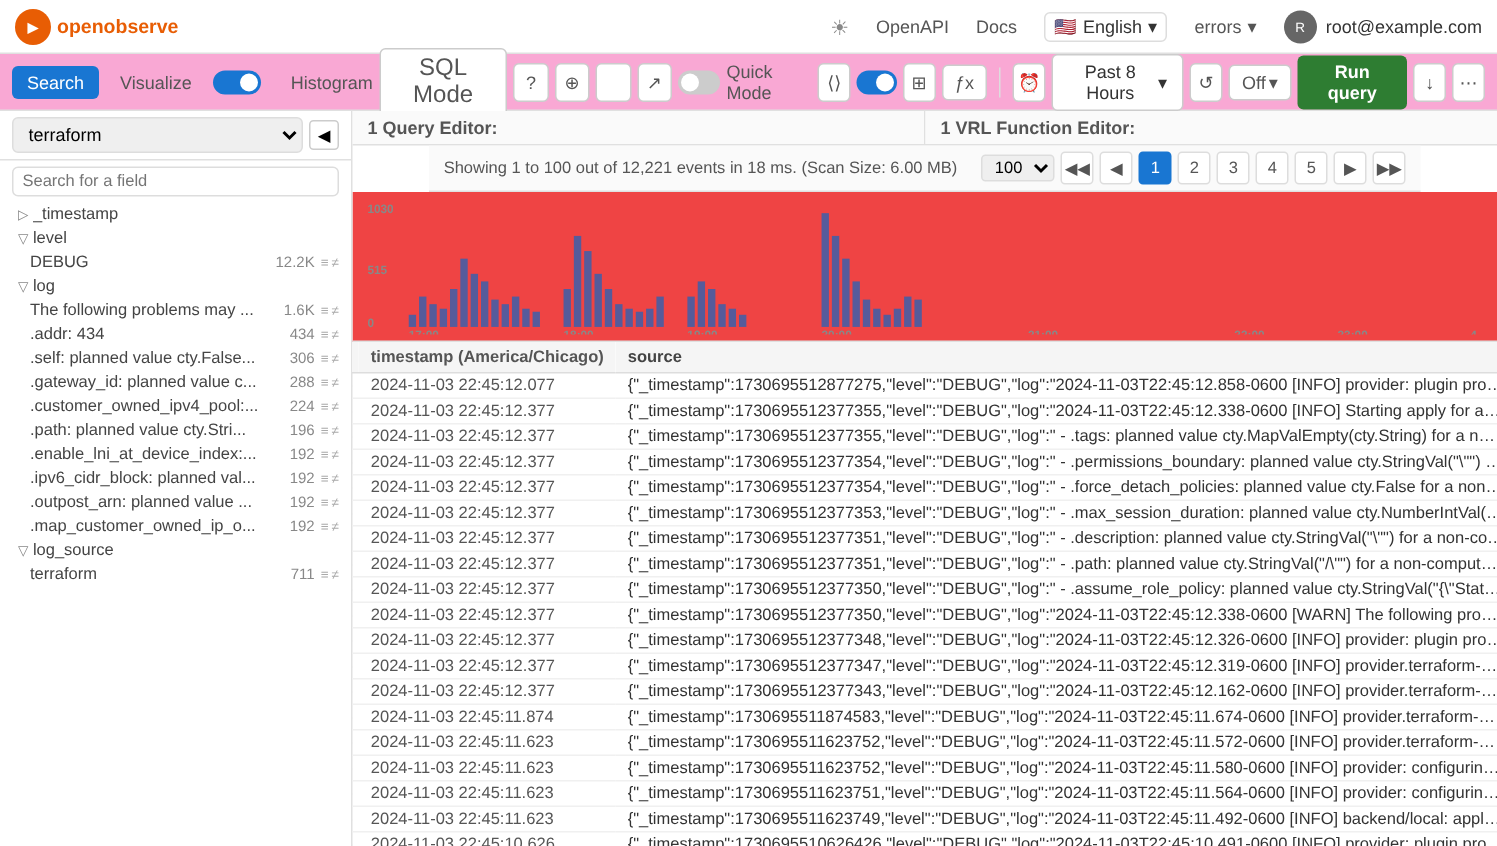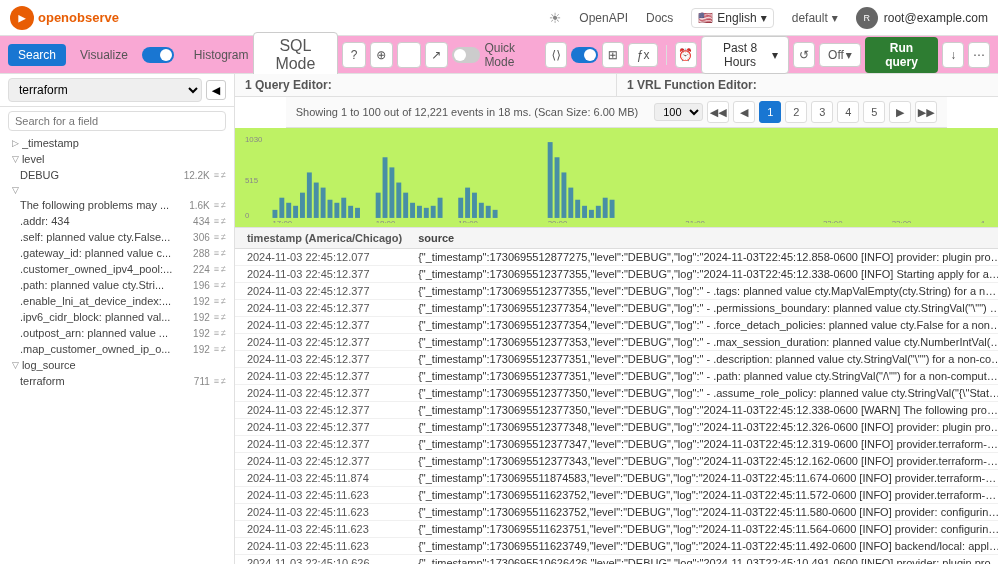--- a/index.html
+++ b/index.html
@@ -71,21 +71,21 @@
     
     .results-area { flex: 1; display: flex; flex-direction: column; overflow: hidden; align-items: center; }
     .results-info { padding: 4px 10px; font-size: 11px; color: #555; background: #fafafa; border-bottom: 1px solid #e0e0e0; display: flex; align-items: center; gap: 8px; }
     .results-info .spacer { flex: 1; }
     .pagination { display: flex; align-items: center; gap: 4px; font-size: 11px; }
     .page-btn { width: 22px; height: 22px; border: 1px solid #ddd; border-radius: 3px; background: #fff; cursor: pointer; display: flex; align-items: center; justify-content: center; font-size: 11px; color: #555; }
     .page-btn.active { background: #1976d2; color: white; border-color: #1976d2; }
     .per-page-select { padding: 1px 4px; border: 1px solid #ddd; border-radius: 3px; font-size: 11px; }
 
     
-    .histogram-wrap { padding: 4px 8px; border-bottom: 1px solid #e0e0e0; background: #bef264; position: relative; height: 100px; }
+    .histogram-wrap { padding: 4px 8px; border-bottom: 1px solid #e0e0e0; background: #ef4444; position: relative; height: 100px; font-weight: bold; }
     .histogram-svg { width: 100%; height: 100%; }
 
     
     .table-wrap { flex: 1; overflow: auto; }
     table { width: 100%; border-collapse: collapse; font-size: 11px; }
     thead th { background: #f5f5f5; border-bottom: 1px solid #ddd; padding: 4px 8px; text-align: left; font-weight: 600; color: #444; position: sticky; top: 0; white-space: nowrap; }
     tbody tr { border-bottom: 1px solid #f0f0f0; }
     tbody td { padding: 2px 8px; vertical-align: top; white-space: nowrap; overflow: hidden; text-overflow: ellipsis; max-width: 200px; }
     .ts-col { width: 140px; color: #555; }
     .msg-col { color: #333; overflow: hidden; text-overflow: ellipsis; white-space: nowrap; }
@@ -107,21 +107,21 @@
   <div class="nav-center">
     <span class="sun-icon">☀</span>
     <span class="nav-item">OpenAPI</span>
     <span class="nav-item">Docs</span>
     <div class="lang-select">
       <span>🇺🇸</span>
       <span>English</span>
       <span>▾</span>
     </div>
     <div class="default-select">
-      <span>default</span>
+      <span>errors</span>
       <span>▾</span>
     </div>
     <div class="user-info">
       <div class="user-avatar">R</div>
       <span>root@example.com</span>
     </div>
   </div>
 </div>
 
 <div class="toolbar">
@@ -192,20 +192,21 @@
         <span class="field-label">level</span>
       </div>
       <div class="field-item field-item-indent">
         <span class="field-label">DEBUG</span>
         <span class="field-count">12.2K</span>
         <span class="eq-icon">≡</span>
         <span class="eq-icon">≠</span>
       </div>
       <div class="field-item">
         <span class="expand-icon">▽</span>
+        <span class="field-label">log</span>
       </div>
       <div class="field-item field-item-indent">
         <span class="field-label">The following problems may ...</span>
         <span class="field-count">1.6K</span>
         <span class="eq-icon">≡</span>
         <span class="eq-icon">≠</span>
       </div>
       <div class="field-item field-item-indent">
         <span class="field-label">.addr: 434</span>
         <span class="field-count">434</span>

